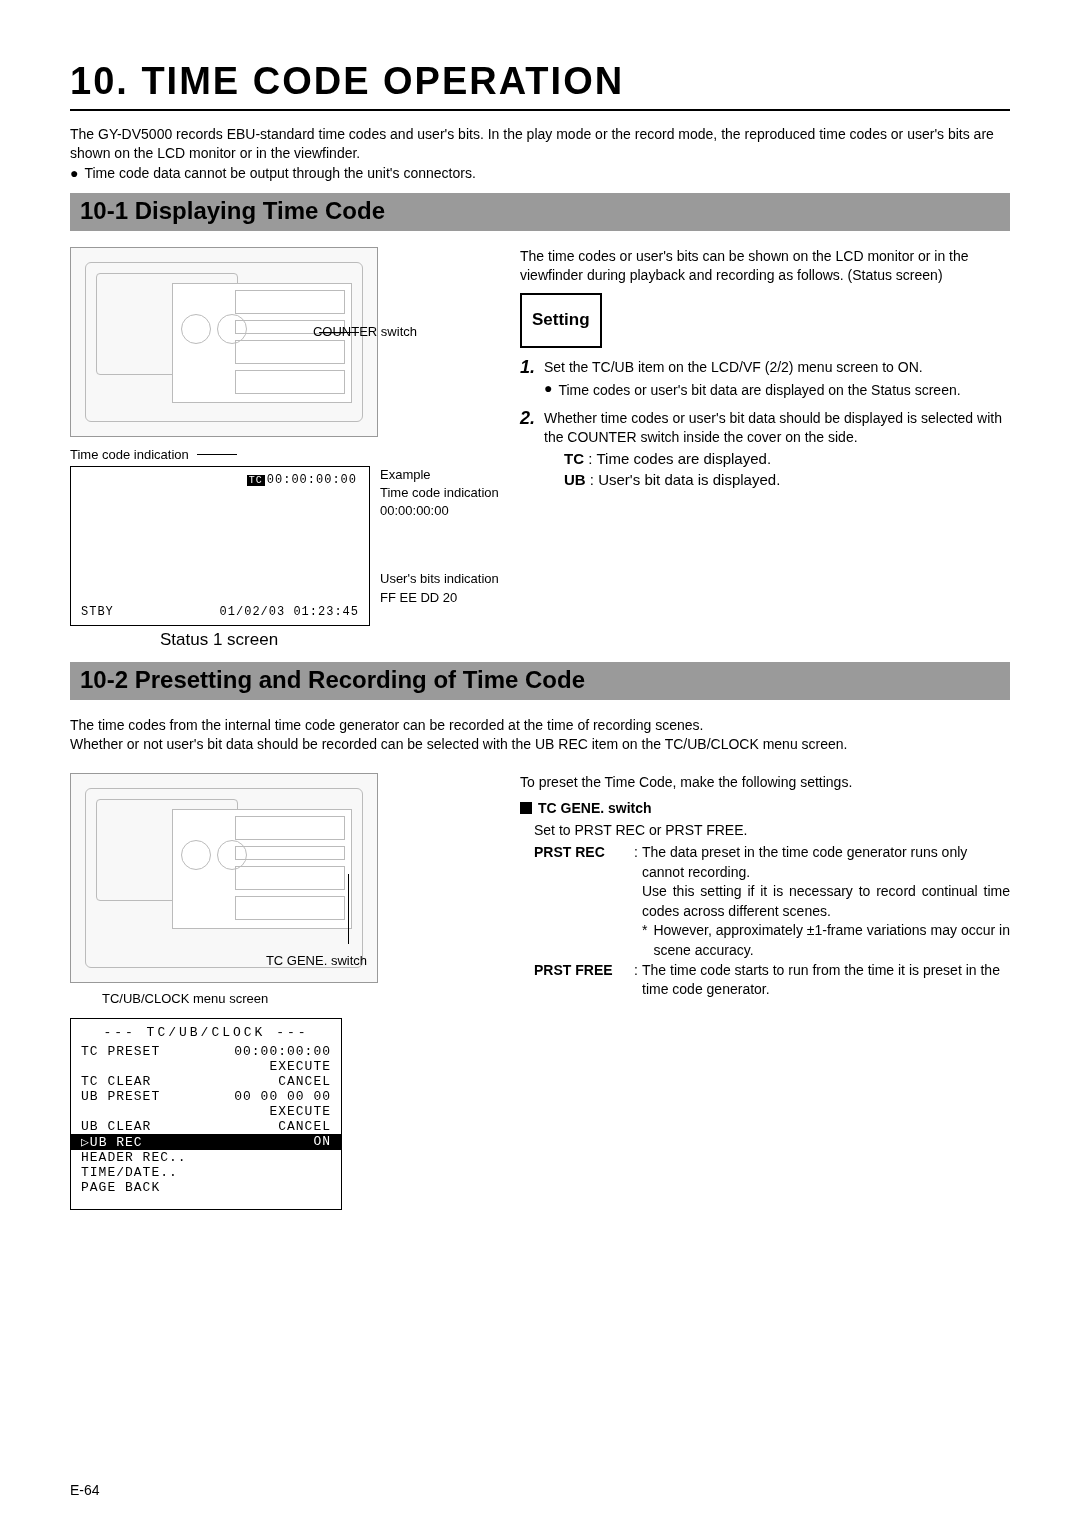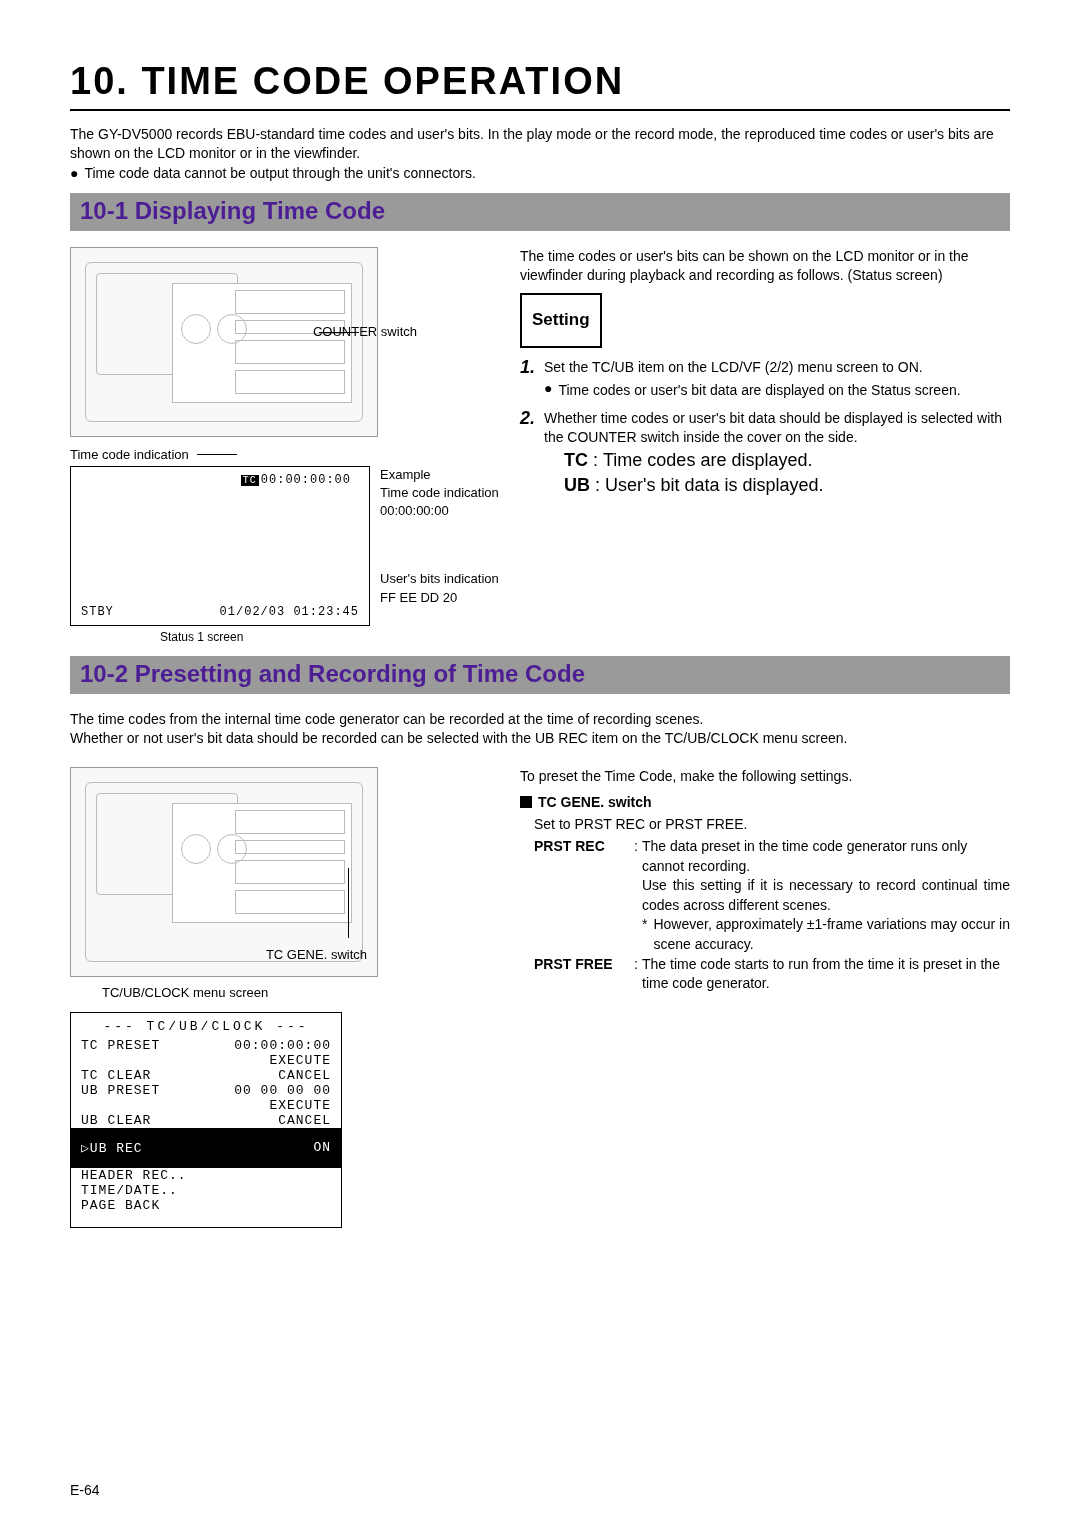--- a/index.html
+++ b/index.html
@@ -17,21 +17,21 @@
     font-weight: bold;
     letter-spacing: 2px;
     margin-bottom: 6px;
   }
   .rule { border-top: 2px solid #000; margin-bottom: 14px; }
   .intro p { font-size: 14px; line-height: 1.35; }
   .intro .bullet { display: flex; gap: 6px; font-size: 14px; margin-top: 2px;}
   .intro .bullet .dot { font-size: 14px; }
   .section-bar {
     background: #9a9a9a;
-    color: #4c1d95;
+    color: #000000;
     font-size: 24px;
     font-weight: bold;
     padding: 4px 10px 6px 10px;
     margin: 12px 0 16px 0;
   }
   .two-col { display: flex; gap: 30px; }
   .left-col { width: 420px; }
   .right-col { flex: 1; font-size: 14px; line-height: 1.35; }
   .diagram-box {
     width: 308px; height: 190px;
@@ -44,41 +44,41 @@
   .tc-line-wrap { display:flex; align-items:center; gap:4px; font-size:13px; margin-top:10px;}
   .tc-line-wrap .dash { flex:0 0 40px; border-top:1px solid #000; margin-left:4px;}
   .status-box {
     width: 300px; height: 160px;
     border: 1.5px solid #000;
     position: relative;
     font-family: "Courier New", monospace;
     font-size: 12px;
     letter-spacing: 1px;
   }
-  .status-tc { position:absolute; top:6px; right:18px; }
+  .status-tc { position:absolute; top:6px; right:12px; }
   .status-tc .tc-badge { background:#000; color:#fff; padding:0 2px; font-size:10px; margin-right:2px;}
   .status-bottom { position:absolute; bottom:6px; left:10px; right:10px; display:flex; justify-content:space-between;}
-  .status-caption { font-size:12px; margin-left: 90px; margin-top:4px;}
+  .status-caption { font-size:17px; margin-left: 90px; margin-top:4px;}
   .example-block { position:absolute; left: 310px; top: 0; font-size:13px; line-height:1.4; width: 150px;}
   .example-block .mid { margin-top: 50px;}
   .status-wrap { position:relative; margin-top:4px;}
   .setting-box {
     border: 2px solid #000;
     display:inline-block;
     padding: 14px 10px;
     font-weight:bold;
     font-size: 17px;
     margin: 8px 0 10px 0;
   }
   .step { display:flex; gap:6px; margin-bottom: 8px;}
   .step .num { font-style: italic; font-weight:bold; font-size:18px; line-height:1; min-width:18px;}
   .step .txt { font-size:14px; line-height:1.4;}
   .sub-bullet { display:flex; gap:6px; margin-left: 20px; font-size:14px; line-height:1.4;}
   .sub-bullet .dot { line-height:1;}
-  .defline { margin-left:20px; font-size:18px;}
+  .defline { margin-left:20px; font-size:15px;}
   .defline b { font-weight:bold; }
   .sec2-intro { font-size:14px; line-height:1.4; margin-bottom: 18px;}
   .preset-desc { font-size:14px; line-height:1.4;}
   .tc-gene-hdr { font-size:14px; font-weight:bold; margin-top:6px; margin-bottom:4px;}
   .tc-gene-hdr .sq { display:inline-block; width:12px; height:12px; background:#000; margin-right:6px; vertical-align:middle; margin-top:-2px;}
   .sw-desc { font-size:14px; margin-left:14px; line-height:1.4;}
   .sw-table { display:grid; grid-template-columns: 100px 8px auto; font-size:14px; line-height:1.4; margin-left:14px; margin-top:2px; }
   .sw-table .lab { font-weight:bold; }
   .sw-table .star { display:flex; gap:6px;}
   .menu-caption { font-size:13px; margin-top: 8px; margin-left: 32px;}
@@ -86,21 +86,21 @@
     width: 272px;
     border: 1.5px solid #000;
     font-family: "Courier New", monospace;
     font-size: 13px;
     letter-spacing: 1px;
     padding: 6px 10px 14px 10px;
     margin-top: 12px;
   }
   .menu-box .hdr { text-align:center; letter-spacing:3px; margin-bottom:4px;}
   .menu-box .row { display:flex; justify-content:space-between; white-space:pre;}
-  .menu-box .hl { background:#000; color:#fff; display:flex; justify-content:space-between; padding: 12px 0px; margin: 0 -10px; }
+  .menu-box .hl { background:#000; color:#fff; display:flex; justify-content:space-between; padding: 0 0px; margin: 0 -10px; }
   .menu-box .hl span { padding: 0 10px;}
   .diag2-label { position:absolute; right:10px; bottom:14px; font-size:13px;}
   .page-num { position:absolute; bottom:30px; left:70px; font-size:14px;}
   .diagram-inner {
     position:absolute; inset:14px;
     border:1px solid #bbb; border-radius:6px;
   }
   .diagram-inner::before {
     content:""; position:absolute; left:10px; top:10px; width:140px; height:100px;
     border:1px solid #bbb; border-radius:4px;

